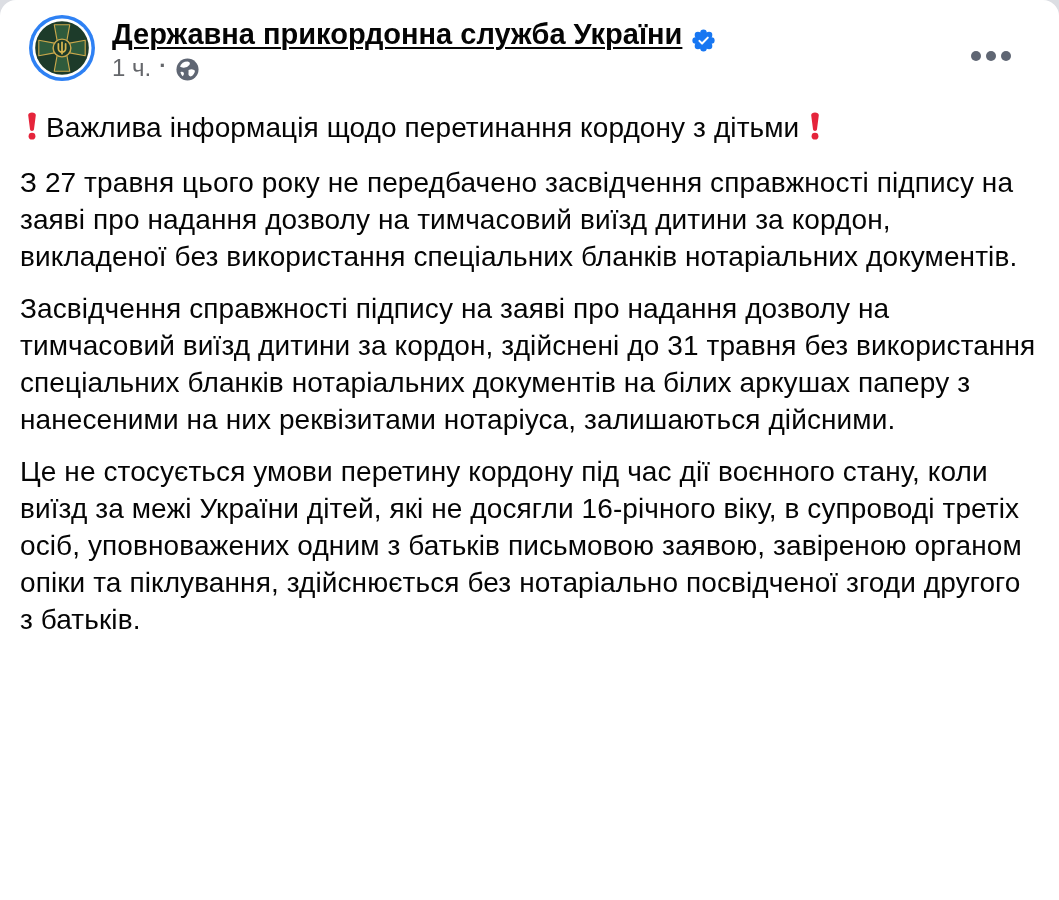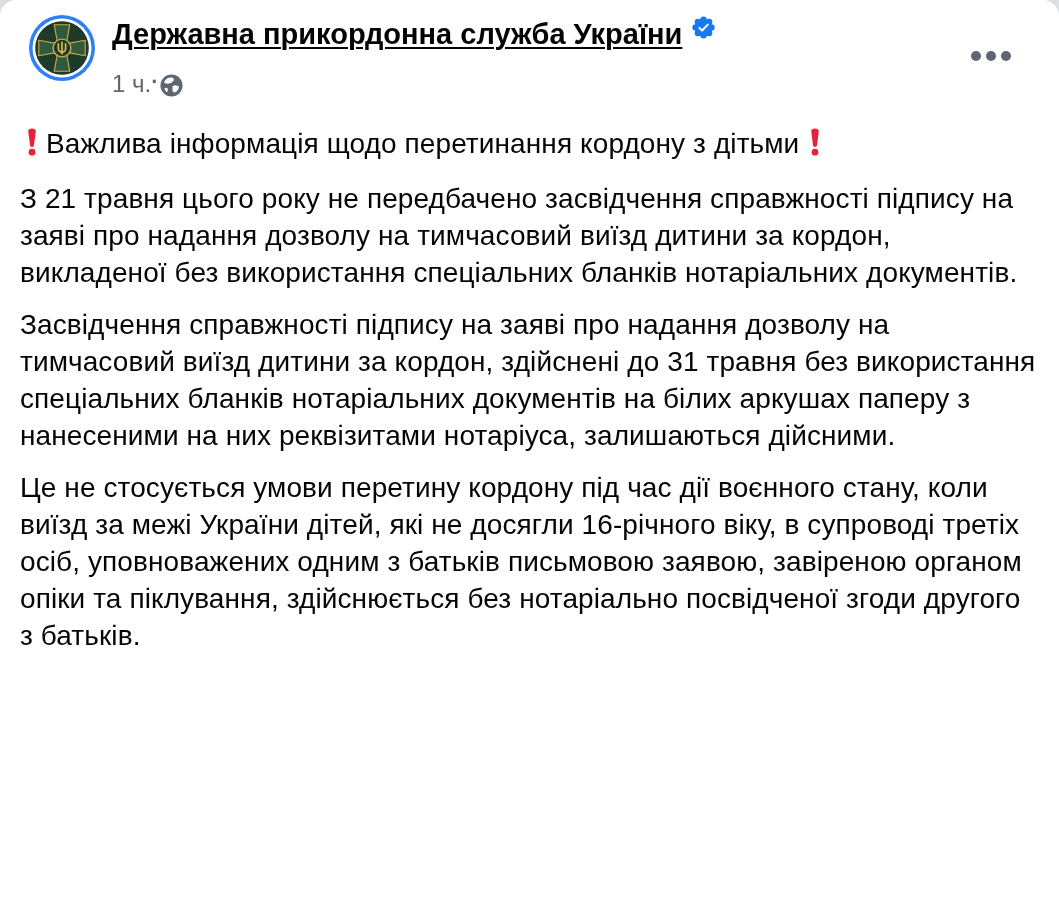--- a/index.html
+++ b/index.html
@@ -14,28 +14,28 @@
     width:1059px;min-height:900px;
     background:#ffffff;
     border-radius:16px 16px 0 0;
     padding:15px 20px 24px;
   }
   
   .post-header{position:relative;display:flex;align-items:flex-start}
   .avatar-link{display:block;margin-left:9px;flex:none;cursor:pointer}
   .avatar-link svg{display:block}
   .hdr-text{margin-left:17px;padding-top:1px;min-width:0}
-  .name-row{display:flex;align-items:flex-start;gap:10px}
+  .name-row{display:flex;align-items:flex-end;gap:10px}
   .page-name{
     font-size:29px;font-weight:700;color:#050505;line-height:1.25;
     text-decoration:underline;text-decoration-thickness:2px;text-underline-offset:3px;
     cursor:pointer;white-space:nowrap;
   }
   .badge{flex:none;display:inline-flex}
-  .meta-row{display:flex;align-items:center;margin-top:19px;
+  .meta-row{display:flex;align-items:center;gap:8px;margin-top:3px;
     color:#65676b;font-size:24px;line-height:1.1}
   .meta-row .sep{font-weight:700;font-size:22px;position:relative;top:-2px}
   .globe{display:inline-flex;position:relative;top:1px}
   .more-btn{
     position:absolute;right:18px;top:26px;
     background:none;border:none;cursor:pointer;
     display:flex;gap:5px;padding:10px;border-radius:50%;
   }
   .more-btn .dot{width:10px;height:10px;border-radius:50%;background:#5f6673}
   
@@ -129,21 +129,21 @@
         <svg width="10" height="28" viewBox="0 0 10 28">
           <g fill="#e5243b">
             <path d="M1.2 3.2 C1.2 1.4 2.9 0.4 5 0.4 C7.1 0.4 8.8 1.4 8.8 3.2 L7 17.3 C6.8 19.4 3.2 19.4 3 17.3 Z"></path>
             <circle cx="5" cy="24.2" r="3.4"></circle>
           </g>
         </svg>
       </span>
     </p>
 
 
-    <p>З 21 травня цього року не передбачено засвідчення справжності підпису на заяві про надання дозволу на тимчасовий виїзд дитини за кордон, викладеної без використання спеціальних бланків нотаріальних документів.</p>
+    <p>З 27 травня цього року не передбачено засвідчення справжності підпису на заяві про надання дозволу на тимчасовий виїзд дитини за кордон, викладеної без використання спеціальних бланків нотаріальних документів.</p>
 
     <p>Засвідчення справжності підпису на заяві про надання дозволу на тимчасовий виїзд дитини за кордон, здійснені до 31 травня без використання спеціальних бланків нотаріальних документів на білих аркушах паперу з нанесеними на них реквізитами нотаріуса, залишаються дійсними.</p>
 
 
     <p>Це не стосується умови перетину кордону під час дії воєнного стану, коли виїзд за межі України дітей, які не досягли 16-річного віку, в супроводі третіх осіб, уповноважених одним з батьків письмовою заявою, завіреною органом опіки та піклування, здійснюється без нотаріально посвідченої згоди другого з батьків.</p>
 
   </div>
 </article>
 
 </body></html>

